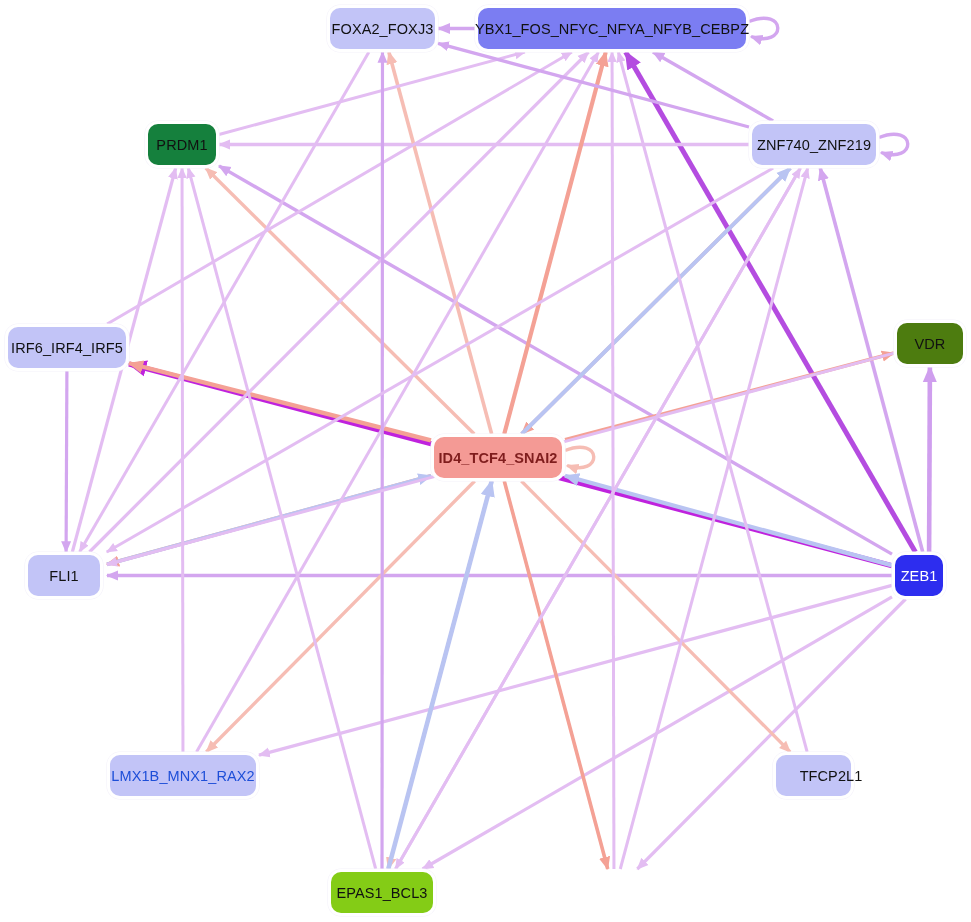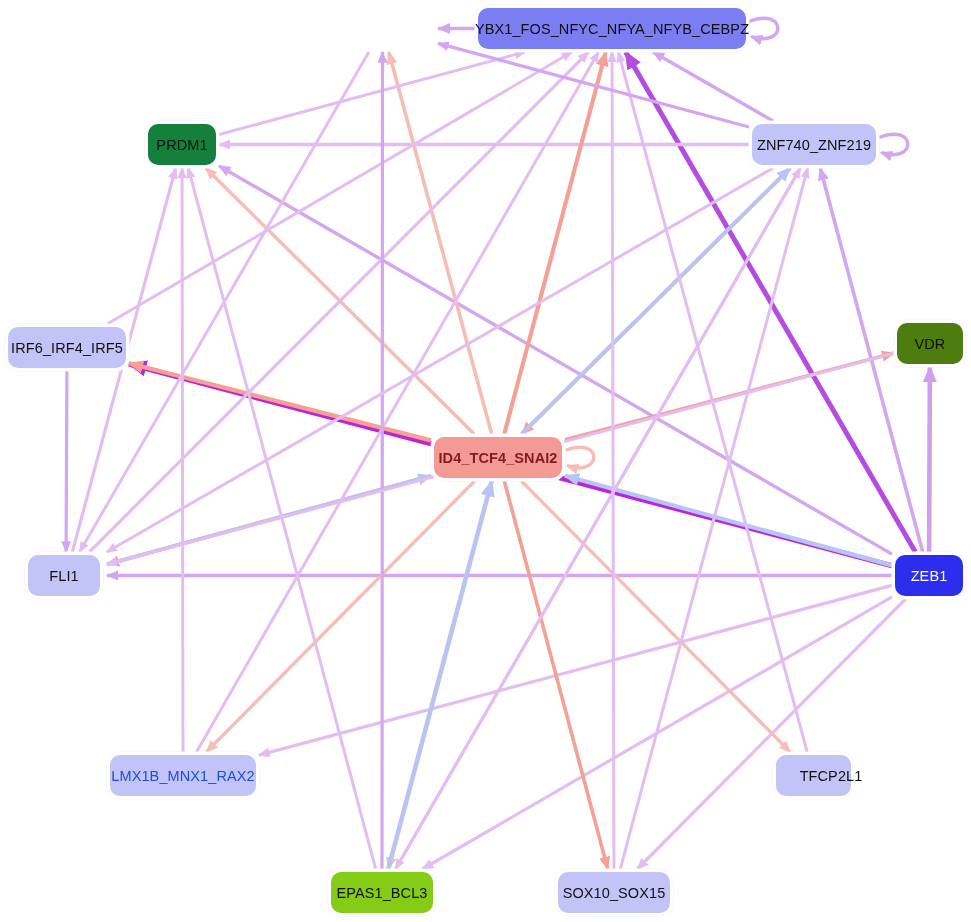--- a/index.html
+++ b/index.html
@@ -121,20 +121,23 @@
       <line x1="368.90" y1="52.00" x2="79.60" y2="552.00" stroke="#e3bdf2" stroke-width="3" stroke-linecap="butt" marker-end="url(#arw6)"></line>
       <line x1="475.00" y1="28.50" x2="438.00" y2="28.50" stroke="#d3a6ef" stroke-width="3.6" stroke-linecap="butt" marker-end="url(#arw3)"></line>
       <line x1="749.00" y1="127.03" x2="438.00" y2="43.42" stroke="#d3a6ef" stroke-width="3.2" stroke-linecap="butt" marker-end="url(#arw3)"></line>
       <line x1="773.22" y1="168.00" x2="106.78" y2="552.00" stroke="#e3bdf2" stroke-width="3" stroke-linecap="butt" marker-end="url(#arw6)"></line>
       <line x1="800.43" y1="168.00" x2="395.57" y2="869.00" stroke="#e3bdf2" stroke-width="3" stroke-linecap="butt" marker-end="url(#arw6)"></line>
       <path d="M 749 21.5 C 787 6.5, 787 48.5, 751 36.5" fill="none" stroke="#d3a6ef" stroke-width="3.4" marker-end="url(#arw3)"></path>
       <path d="M 879 137.5 C 917 122.5, 917 164.5, 881 152.5" fill="none" stroke="#d3a6ef" stroke-width="3.4" marker-end="url(#arw3)"></path>
       <path d="M 565 450.5 C 603 435.5, 603 477.5, 567 465.5" fill="none" stroke="#f6bdb4" stroke-width="3.4" marker-end="url(#arw7)"></path>
     </svg>
   <div id="node-layer">
+      <div class="node" style="left: 330px; top: 8px; width: 105px; height: 41px; background: rgb(194, 196, 247); color: rgb(17, 17, 17);">
+        <span class="node-label">FOXA2_FOXJ3</span>
+      </div>
       <div class="node" style="left: 478px; top: 8px; width: 268px; height: 41px; background: rgb(123, 125, 242); color: rgb(17, 17, 17);">
         <span class="node-label">YBX1_FOS_NFYC_NFYA_NFYB_CEBPZ</span>
       </div>
       <div class="node" style="left: 148px; top: 124px; width: 68px; height: 41px; background: #15803d; color: rgb(17, 17, 17);">
         <span class="node-label">PRDM1</span>
       </div>
       <div class="node" style="left: 752px; top: 124px; width: 124px; height: 41px; background: rgb(194, 196, 247); color: rgb(17, 17, 17);">
         <span class="node-label">ZNF740_ZNF219</span>
       </div>
       <div class="node" style="left: 8px; top: 327px; width: 118px; height: 41px; background: rgb(194, 196, 247); color: rgb(17, 17, 17);">
@@ -142,29 +145,26 @@
       </div>
       <div class="node" style="left: 897px; top: 323px; width: 66px; height: 41px; background: #4d7c0f; color: rgb(17, 17, 17);">
         <span class="node-label">VDR</span>
       </div>
       <div class="node" style="left: 434px; top: 437px; width: 128px; height: 41px; background: rgb(244, 154, 149); color: #7f1d1d; font-weight: bold;">
         <span class="node-label">ID4_TCF4_SNAI2</span>
       </div>
       <div class="node" style="left: 28px; top: 555px; width: 72px; height: 41px; background: rgb(194, 196, 247); color: rgb(17, 17, 17);">
         <span class="node-label">FLI1</span>
       </div>
-      <div class="node" style="left: 895px; top: 555px; width: 68px; height: 41px; background: rgb(45, 45, 239); color: rgb(255, 255, 255);">
+      <div class="node" style="left: 895px; top: 555px; width: 48px; height: 41px; background: rgb(45, 45, 239); color: rgb(255, 255, 255);">
         <span class="node-label">ZEB1</span>
       </div>
       <div class="node" style="left: 110px; top: 755px; width: 146px; height: 41px; background: rgb(194, 196, 247); color: #1d4ed8;">
         <span class="node-label">LMX1B_MNX1_RAX2</span>
       </div>
       <div class="node" style="left: 776px; top: 755px; width: 75px; height: 41px; background: rgb(194, 196, 247); color: rgb(17, 17, 17); padding-left: 35px;">
         <span class="node-label">TFCP2L1</span>
       </div>
       <div class="node" style="left: 331px; top: 872px; width: 102px; height: 41px; background: #84cc16; color: rgb(17, 17, 17);">
         <span class="node-label">EPAS1_BCL3</span>
       </div>
-      <div class="node" style="left: 558px; top: 872px; width: 112px; height: 41px; background: rgb(194, 196, 247); color: rgb(17, 17, 17);">
-        <span class="node-label">SOX10_SOX15</span>
-      </div>
     </div>
 </div>
 
 </body></html>

